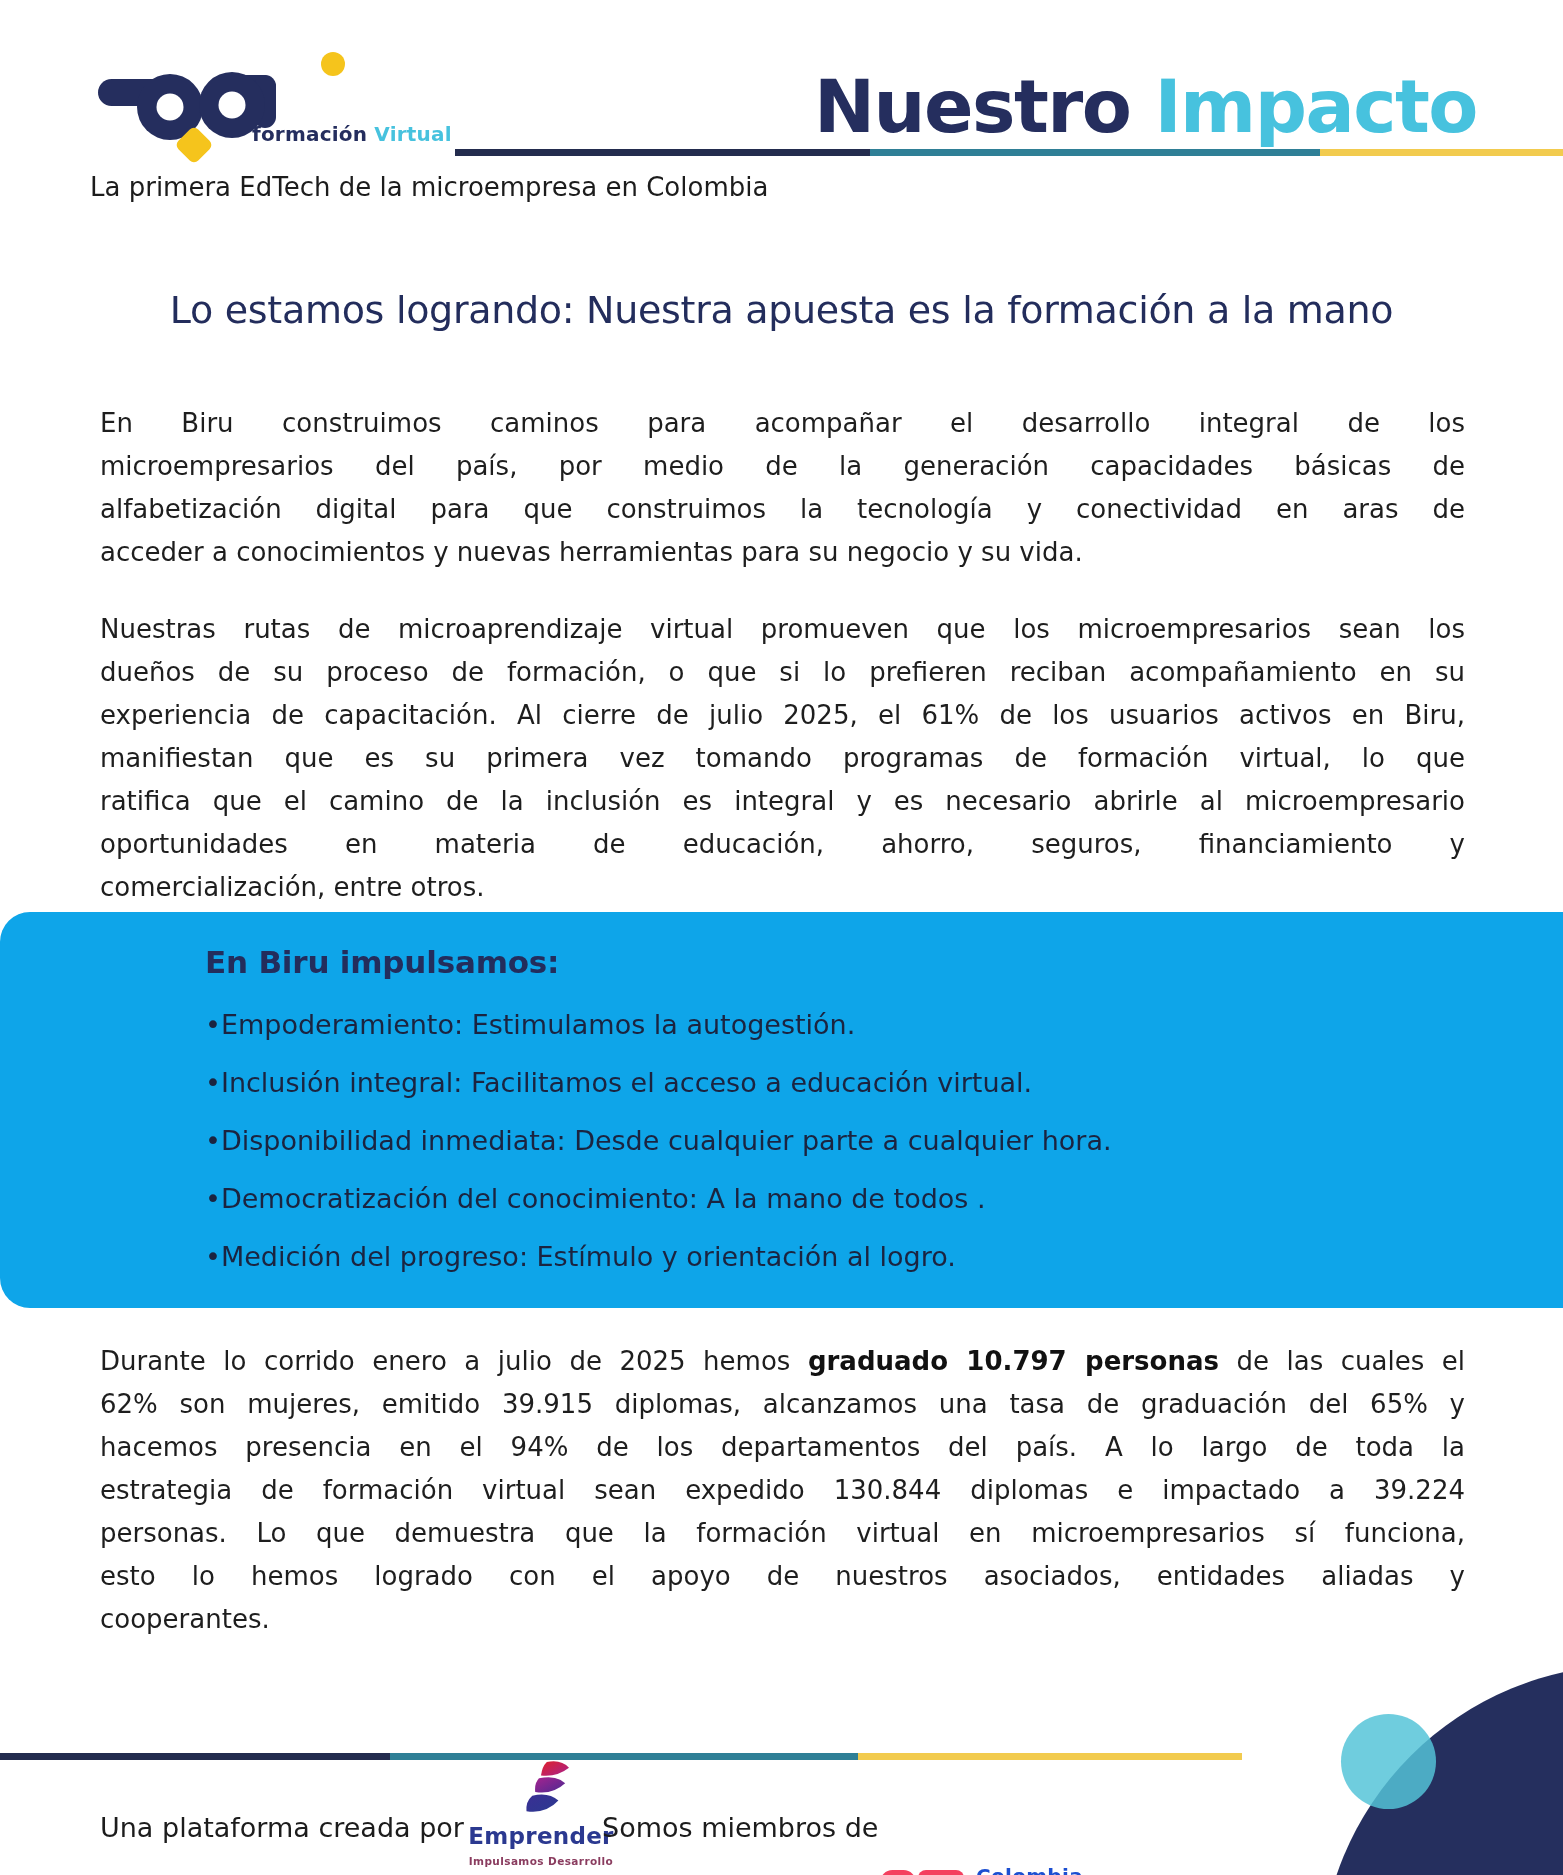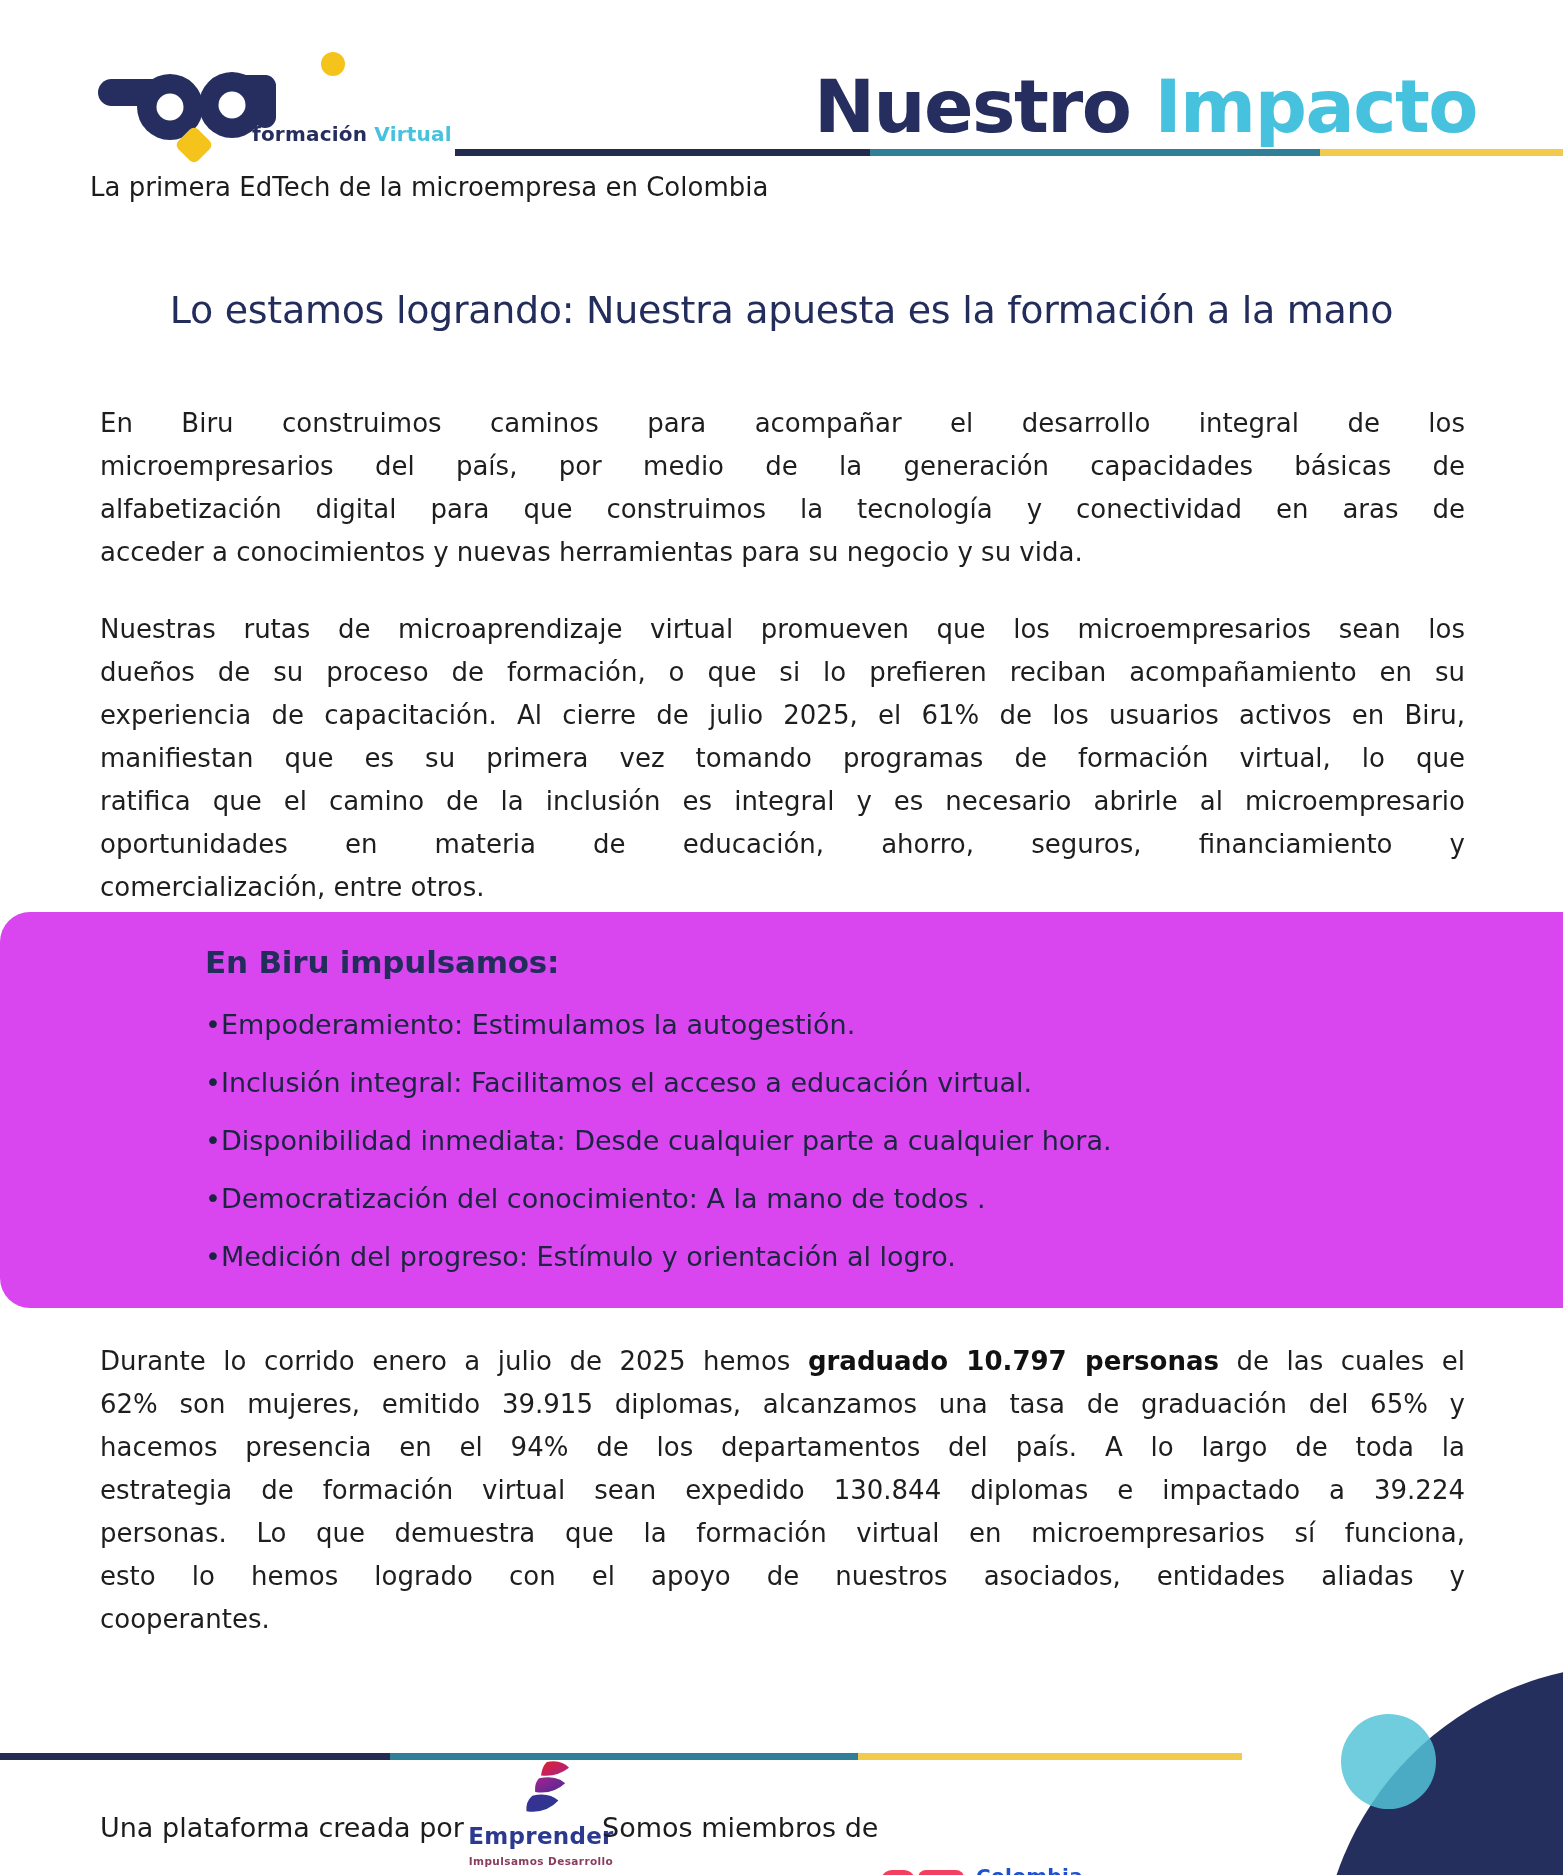--- a/index.html
+++ b/index.html
@@ -32,21 +32,21 @@
          font-size:38px;font-weight:400;color:#232d5c;letter-spacing:-.3px;}
 
   .para{position:absolute;left:100px;width:1365px;font-size:26px;line-height:43px;color:#1e1e1e;}
   .para .line{text-align:justify;text-align-last:justify;}
   .para .line.last{text-align-last:left;}
   .p1{top:402px;}
   .p2{top:608px;}
   .p3{top:1340px;}
   .bold{font-weight:700;color:#111;}
 
-  .impulse-box{position:absolute;left:0;right:0;top:912px;height:396px;background:#d946ef;
+  .impulse-box{position:absolute;left:0;right:0;top:912px;height:396px;background:#0ea5e9;
                border-radius:30px 0 0 30px;box-sizing:border-box;padding:30px 100px 0 205px;}
   .impulse-heading{font-size:31px;font-weight:700;color:#232d5c;line-height:40px;letter-spacing:-.2px;}
   .impulse-list{margin-top:14px;}
   .impulse-bullet{font-size:27px;line-height:58px;color:#1b2440;white-space:nowrap;}
 
   
   .frule{position:absolute;top:1753px;height:7px;}
   .frule.navy{left:0;width:390px;background:#232c4e;}
   .frule.teal{left:390px;width:468px;background:#2f7f96;}
   .frule.yellow{left:858px;width:384px;background:#f2cb4e;}

